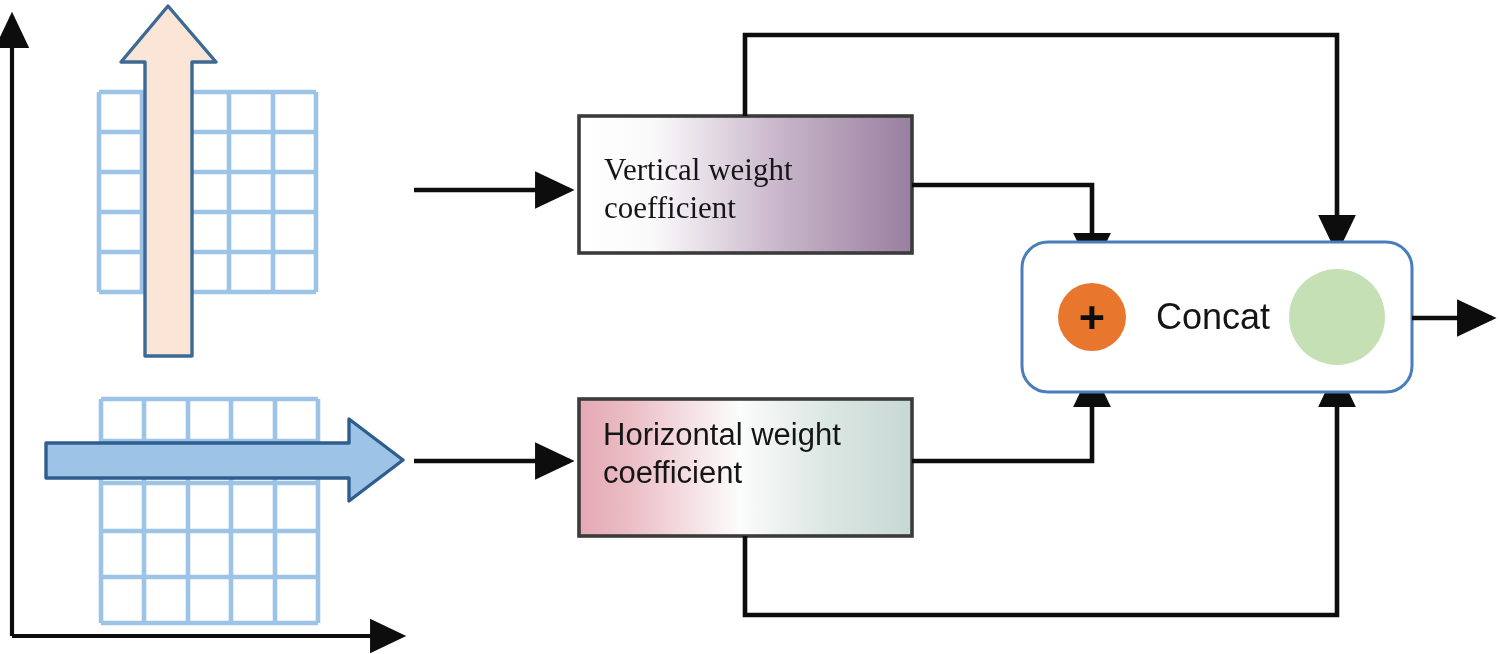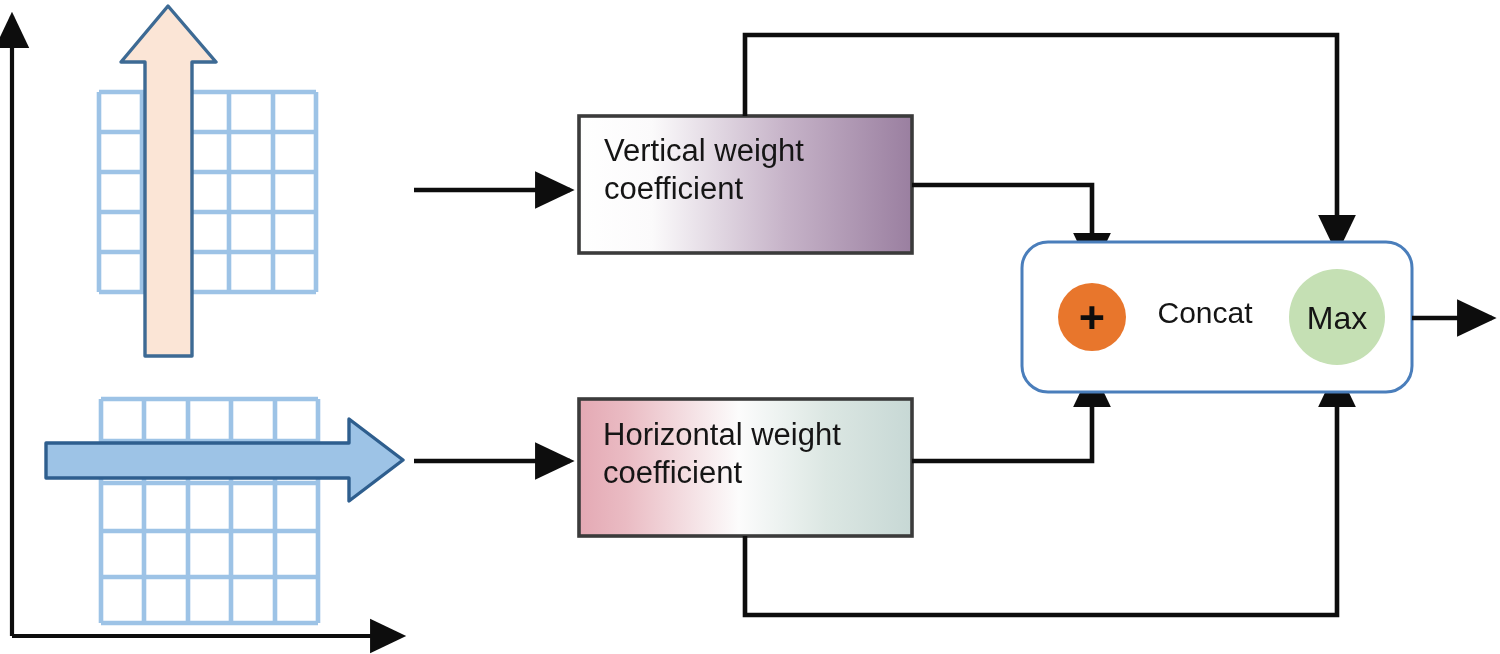--- a/index.html
+++ b/index.html
@@ -13,25 +13,25 @@
   #stage svg.layer{position:absolute;left:0;top:0;width:1500px;height:654px;}
   .boxlabel{
     position:absolute;
     display:block;
     font-family:"Liberation Sans", sans-serif;
     color:#151515;
     line-height:1.22;
     white-space:pre-line;
     pointer-events:none;
   }
-  #vlabel{left:604px;top:132px;width:300px;font-size:31px;}
+  #vlabel{left:604px;top:151px;width:300px;font-size:31px;font-family:Liberation Serif, serif;}
   #hlabel{left:603px;top:416px;width:310px;font-size:31px;}
   #concatlabel{
     position:absolute;left:1140px;top:296px;width:130px;
-    font-size:30px;color:#151515;text-align:center;
+    font-size:36px;color:#151515;text-align:right;
   }
   #plusglyph{
     position:absolute;left:1058px;top:283px;width:68px;height:68px;
     display:flex;align-items:center;justify-content:center;
     font-size:45px;font-weight:bold;color:#0d0d0d;
     font-family:"Liberation Sans", sans-serif;line-height:1;
   }
   #maxglyph{
     position:absolute;left:1294px;top:288px;width:86px;height:60px;
     display:flex;align-items:center;justify-content:center;
@@ -128,15 +128,14 @@
   <span class="boxlabel" id="vlabel">Vertical weight
 coefficient</span>
 
   <span class="boxlabel" id="hlabel">Horizontal weight
 coefficient</span>
 
   <span id="plusglyph">+</span>
 
   <span id="concatlabel">Concat</span>
 
-  <span id="maxglyph">Max</span>
 
 </div>
 
 </body></html>

